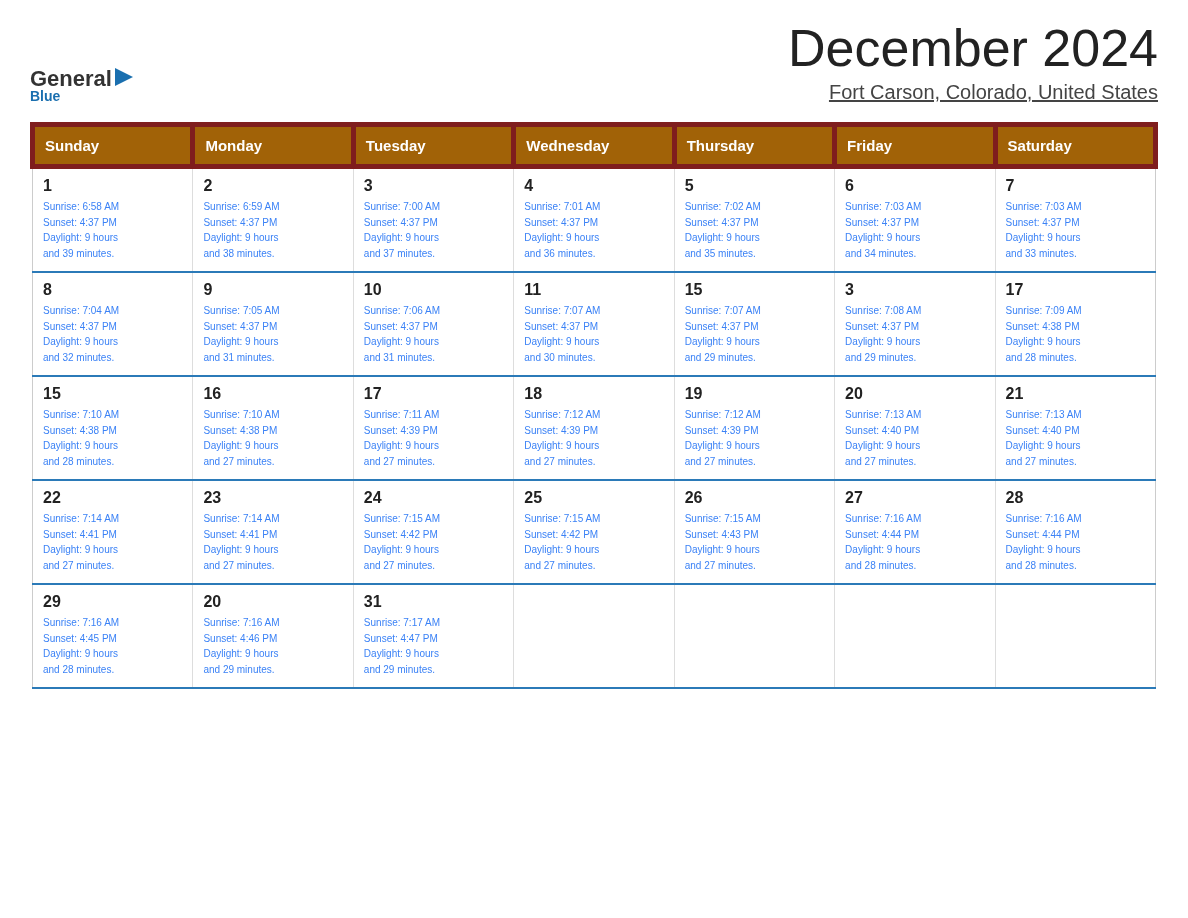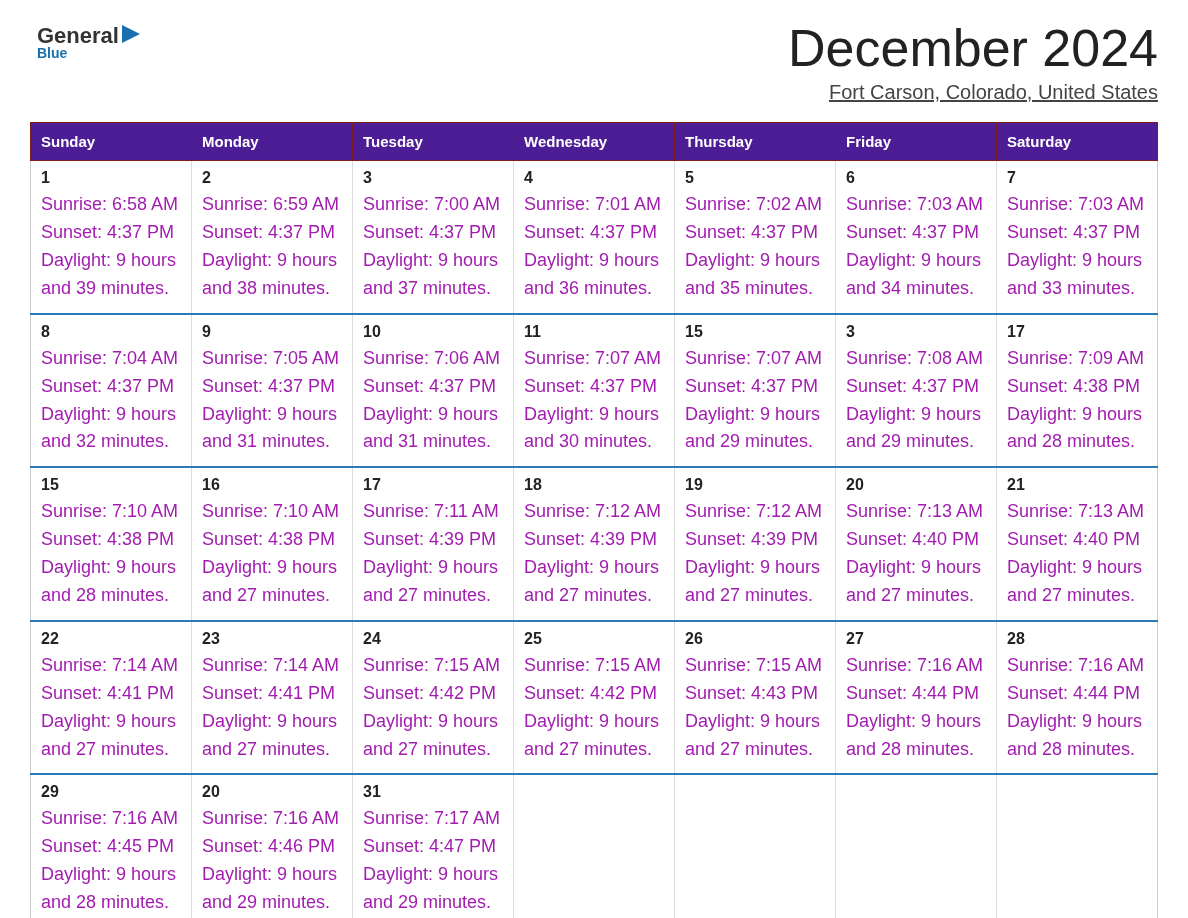--- a/index.html
+++ b/index.html
@@ -6,23 +6,22 @@
     body {
       font-family: Arial, sans-serif;
       background: #fff;
       width: 1188px;
       min-height: 918px;
       padding: 20px 30px;
     }
     .header {
       display: flex;
       justify-content: space-between;
-      align-items: flex-start;
+      align-items: flex-end;
       margin-bottom: 18px;
-      margin-left: 7px;
     }
     .logo {
       display: flex;
       flex-direction: column;
       align-items: flex-start;
       padding-top: 4px;
     }
     .logo-text {
       font-size: 22px;
       font-weight: bold;
@@ -43,27 +42,27 @@
       color: #444;
       margin-top: 4px;
       text-decoration: underline;
     }
     table {
       width: 100%;
       border-collapse: collapse;
       table-layout: fixed;
     }
     thead tr th {
-      background-color: #4c1d95;
+      background-color: #a16207;
       color: #fff;
       font-size: 15px;
       font-weight: 600;
       padding: 10px 10px;
       text-align: left;
-      border: 1px solid #7f1d1d;
+      border: 5px solid #7f1d1d;
     }
     tbody tr {
       border-bottom: 2px solid #2b7ab8;
     }
     tbody tr td {
       vertical-align: top;
       padding: 8px 10px 10px 10px;
       font-size: 13px;
       color: #222;
       border-left: 1px solid #ddd;
@@ -76,23 +75,23 @@
     tbody tr td:last-child {
       border-right: 1px solid #ccc;
     }
     .day-num {
       font-size: 16px;
       font-weight: 600;
       margin-bottom: 4px;
       display: block;
     }
     .day-info {
-      font-size: 18px;
+      font-size: 10px;
       line-height: 1.55;
-      color: #a21caf;
+      color: #3b82f6;
     }
     .empty-cell {
       background: #fff;
     }
   </style>
 </head>
 <body>
 
 <div class="header">
   <div class="logo">

